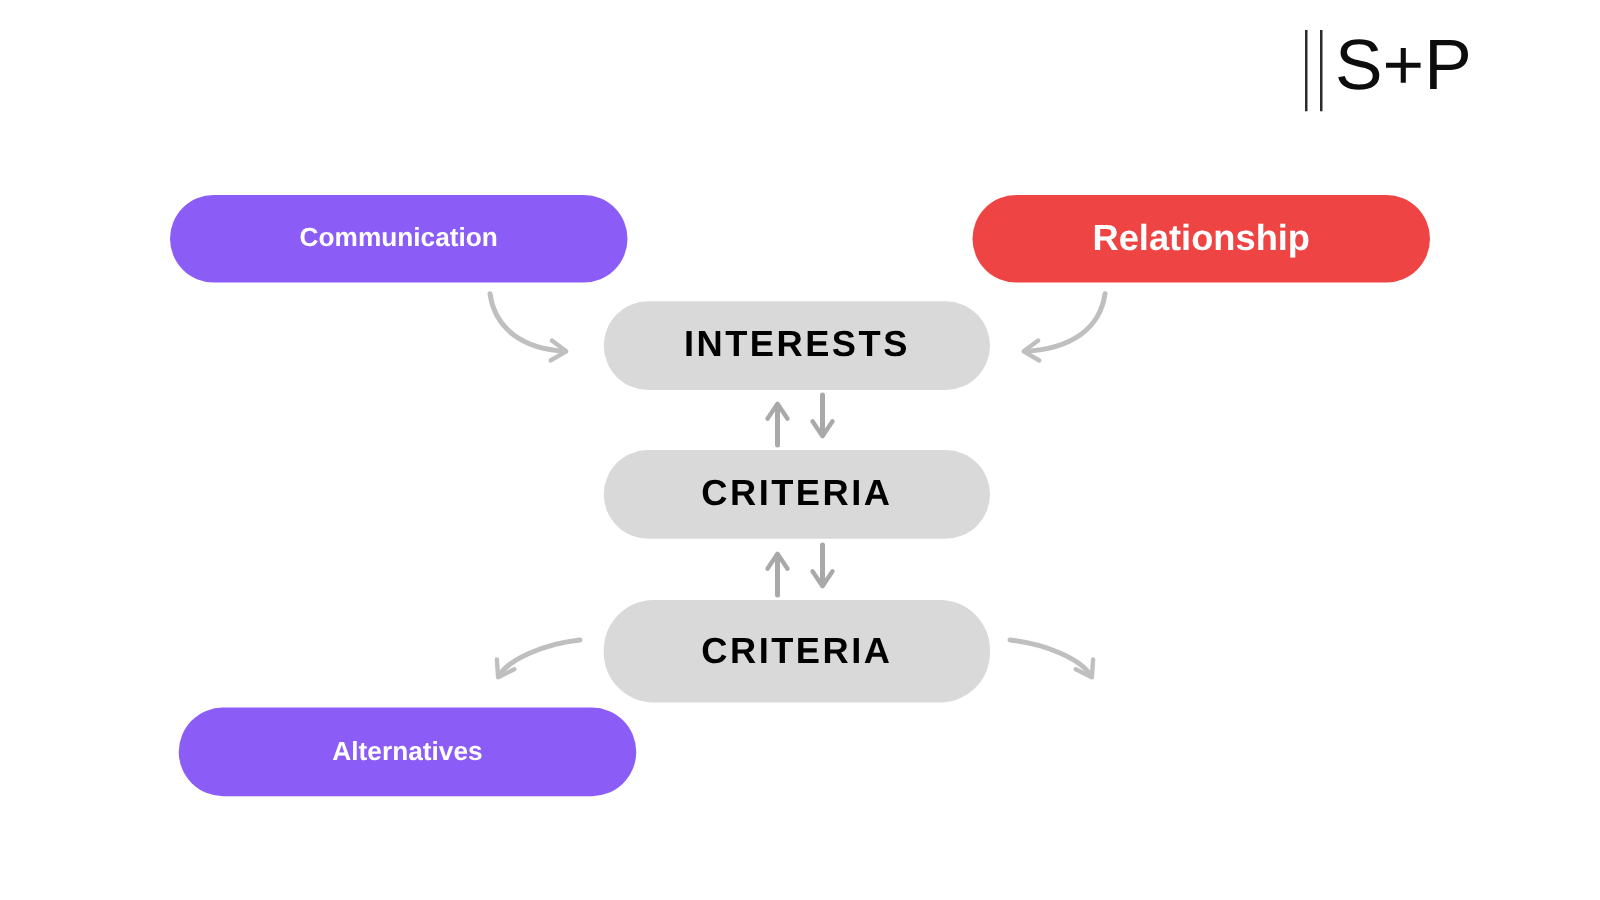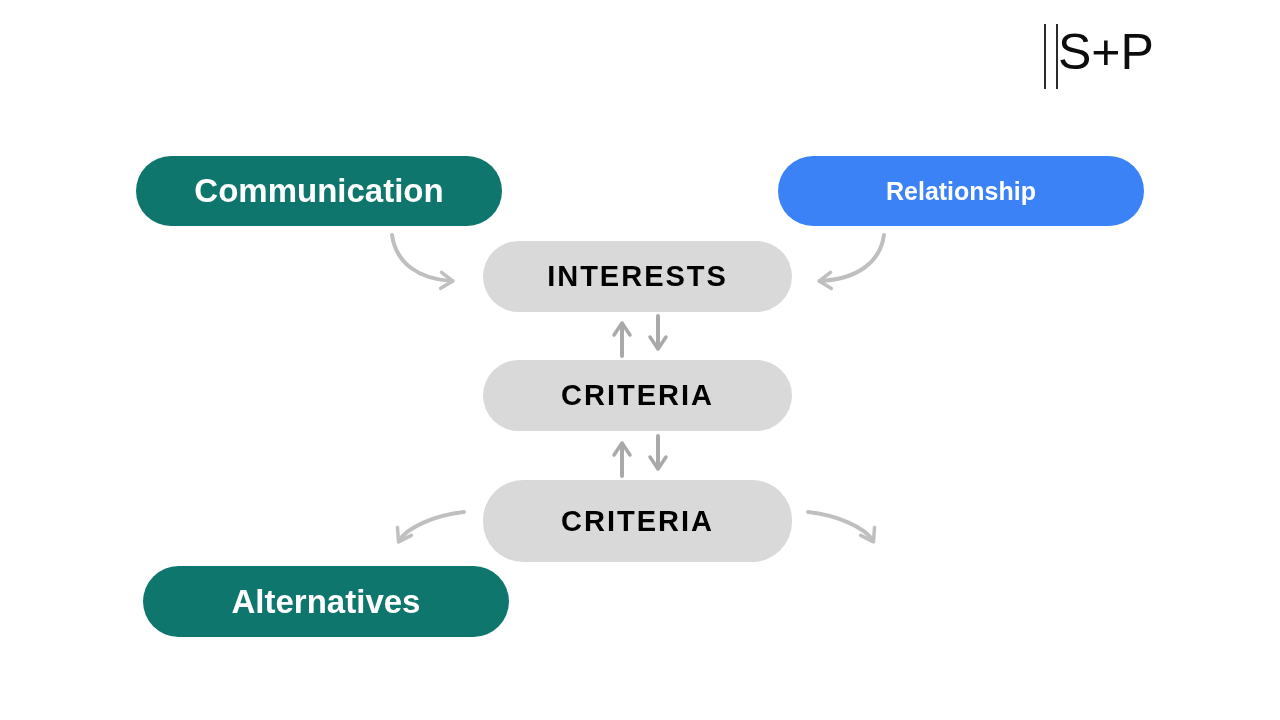--- a/index.html
+++ b/index.html
@@ -37,36 +37,37 @@
     gap: 10px;
     margin-top: 2px;
   }
   .logo-bars .bar {
     display: block;
     width: 2px;
     height: 65px;
     background: #2b2b2b;
   }
   .logo-text {
-    font-size: 50px;
+    margin-left: 10px;
+    font-size: 57px;
     line-height: 60px;
     color: #0d0d0d;
     font-weight: 400;
   }
   .pill {
     position: absolute;
     display: flex;
     align-items: center;
     justify-content: center;
     border-radius: 40px;
     font-weight: 700;
     white-space: nowrap;
   }
-  .pill.blue   { background: #0f766e; color: #ffffff; font-size: 33px; }
-  .pill.navy   { background: #3b82f6; color: #ffffff; font-size: 25px; }
+  .pill.blue   { background: #8b5cf6; color: #ffffff; font-size: 21px; }
+  .pill.navy   { background: #ef4444; color: #ffffff; font-size: 29px; }
   .pill.gray   { background: #d9d9d9; color: #000000; font-size: 29px; letter-spacing: 2px; }
 
   .pill.communication { left: 136px; top: 156px; width: 366px; height: 70px; }
   .pill.relationship  { left: 778px; top: 156px; width: 366px; height: 70px; }
   .pill.interests     { left: 483px; top: 241px; width: 309px; height: 71px; }
   .pill.options       { left: 483px; top: 360px; width: 309px; height: 71px; }
   .pill.criteria      { left: 483px; top: 480px; width: 309px; height: 82px; }
   .pill.alternatives  { left: 143px; top: 566px; width: 366px; height: 71px; }
   .pill.commitment    { left: 778px; top: 566px; width: 366px; height: 71px; }
 

